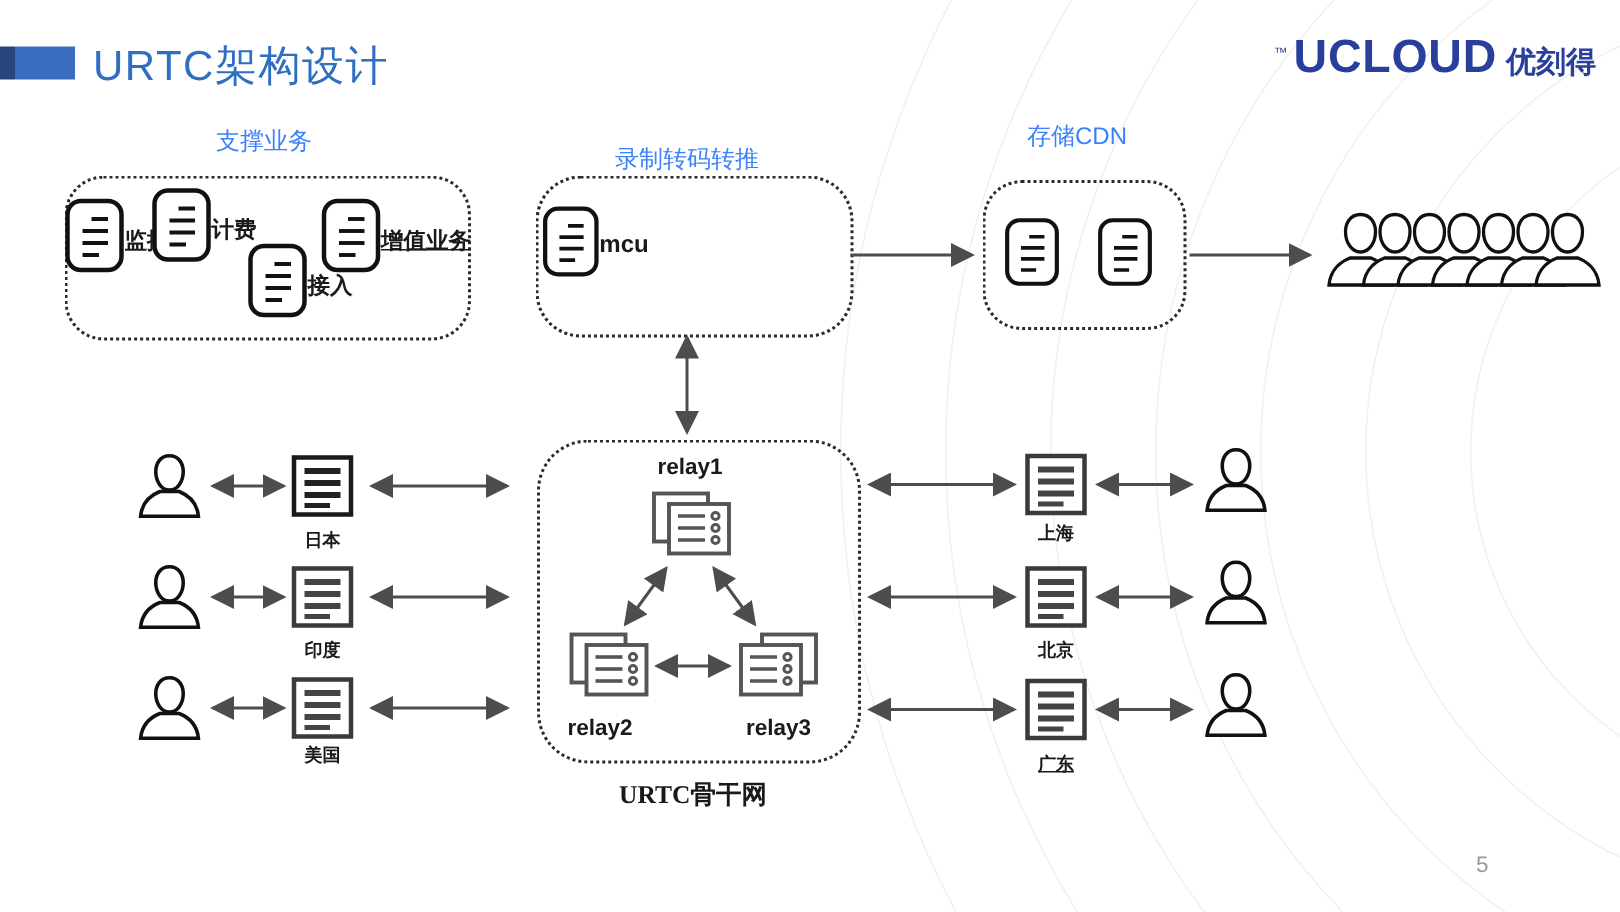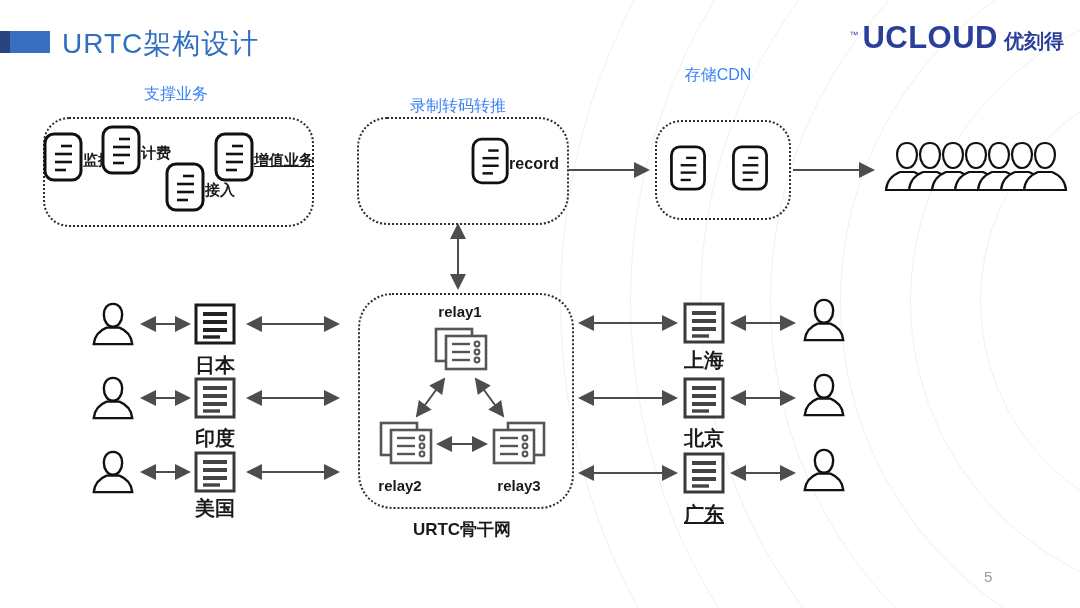--- a/index.html
+++ b/index.html
@@ -18,23 +18,23 @@
   .logo { right:16px; top:20px; display:flex; align-items:baseline; gap:6px; color:#2A3F9B; }
   .logo .tm { font-size:9px; vertical-align:top; position:relative; top:-10px; margin-right:-2px; }
   .logo .brand { font-size:31px; font-weight:bold; letter-spacing:0.5px; }
   .logo .cn { font-size:20px; font-weight:bold; }
 
   
   .dotbox { position:absolute; border:2px dotted #2b2b2b; background:transparent; }
   .grp-title { position:absolute; font-size:16px; color:#3b82f6; white-space:nowrap; transform:translateX(-50%); }
   .node { position:absolute; display:flex; flex-direction:row; align-items:center; transform:translateX(-50%); }
   .node .lbl { font-size:15px; font-weight:bold; margin-top:6px; white-space:nowrap; }
-  .lblb { position:absolute; font-size:20px; font-weight:bold; white-space:nowrap; transform:translateX(-50%); }
+  .lblb { position:absolute; font-size:12px; font-weight:bold; white-space:nowrap; transform:translateX(-50%); }
   .relay-lbl { position:absolute; font-size:15px; font-weight:bold; transform:translateX(-50%); }
-  .backbone-lbl { position:absolute; font-size:17px; font-weight:bold; transform:translateX(-50%); }
+  .backbone-lbl { position:absolute; font-size:17px; font-weight:bold; transform:translateX(-50%);font-family:Liberation Serif, serif; }
   .page-num { position:absolute; left:984px; top:568px; font-size:15px; color:#9a9a9a; }
 
   svg.icon { display:block; }
   .overlay { position:absolute; left:0; top:0; width:1080px; height:608px; pointer-events:none; }
 </style>
 </head>
 <body>
 
 <div class="slide">
 
@@ -50,21 +50,21 @@
   <div class="abs accent-blue"></div>
   <div class="abs page-title">URTC架构设计</div>
   <div class="abs logo">
     <span class="tm">™</span>
     <span class="brand">UCLOUD</span>
     <span class="cn">优刻得</span>
   </div>
 
   <div class="grp-title" style="left:176px;top:84px;">支撑业务</div>
   <div class="grp-title" style="left:458px;top:76px;margin-top:20px;">录制转码转推</div>
-  <div class="grp-title" style="left:718px;top:65px;">存储CDN</div>
+  <div class="grp-title" style="left:718px;top:81px;">存储CDN</div>
 
   <div class="dotbox" style="left:43px;top:117px;width:267px;height:106px;border-radius:26px;"></div>
   <div class="dotbox" style="left:357px;top:117px;width:208px;height:104px;border-radius:30px;"></div>
   <div class="dotbox" style="left:655px;top:120px;width:132px;height:96px;border-radius:26px;"></div>
   <div class="dotbox" style="left:358px;top:293px;width:212px;height:212px;border-radius:34px;"></div>
 
   <div class="node" style="left:78px;top:132px;">
     <svg class="icon" width="40" height="50" viewBox="0 0 40 50">
         <rect x="2" y="2" width="36" height="46" rx="9" fill="#fff" stroke="#111" stroke-width="3"></rect>
         <line x1="18" y1="14" x2="29" y2="14" stroke="#111" stroke-width="2.6"></line>
@@ -98,29 +98,29 @@
     <svg class="icon" width="40" height="50" viewBox="0 0 40 50">
         <rect x="2" y="2" width="36" height="46" rx="9" fill="#fff" stroke="#111" stroke-width="3"></rect>
         <line x1="18" y1="14" x2="29" y2="14" stroke="#111" stroke-width="2.6"></line>
         <line x1="12" y1="22" x2="29" y2="22" stroke="#111" stroke-width="2.6"></line>
         <line x1="12" y1="30" x2="29" y2="30" stroke="#111" stroke-width="2.6"></line>
         <line x1="12" y1="38" x2="23" y2="38" stroke="#111" stroke-width="2.6"></line>
       </svg>
     <span class="lbl">增值业务</span>
   </div>
 
-  <div class="node" style="left:515px;top:137px;">
+  <div class="node" style="left:397px;top:137px;">
     <svg class="icon" width="38" height="48" viewBox="0 0 40 50">
         <rect x="2" y="2" width="36" height="46" rx="9" fill="#fff" stroke="#111" stroke-width="3"></rect>
         <line x1="18" y1="14" x2="29" y2="14" stroke="#111" stroke-width="2.6"></line>
         <line x1="12" y1="22" x2="29" y2="22" stroke="#111" stroke-width="2.6"></line>
         <line x1="12" y1="30" x2="29" y2="30" stroke="#111" stroke-width="2.6"></line>
         <line x1="12" y1="38" x2="23" y2="38" stroke="#111" stroke-width="2.6"></line>
       </svg>
-    <span class="lbl" style="font-size:16px;">record</span>
+    <span class="lbl" style="font-size:16px;">mcu</span>
   </div>
 
   <div class="node" style="left:688px;top:145px;">
     <svg class="icon" width="38" height="46" viewBox="0 0 40 50">
         <rect x="2" y="2" width="36" height="46" rx="9" fill="#fff" stroke="#111" stroke-width="3"></rect>
         <line x1="18" y1="14" x2="29" y2="14" stroke="#111" stroke-width="2.6"></line>
         <line x1="12" y1="22" x2="29" y2="22" stroke="#111" stroke-width="2.6"></line>
         <line x1="12" y1="30" x2="29" y2="30" stroke="#111" stroke-width="2.6"></line>
         <line x1="12" y1="38" x2="23" y2="38" stroke="#111" stroke-width="2.6"></line>
       </svg>

